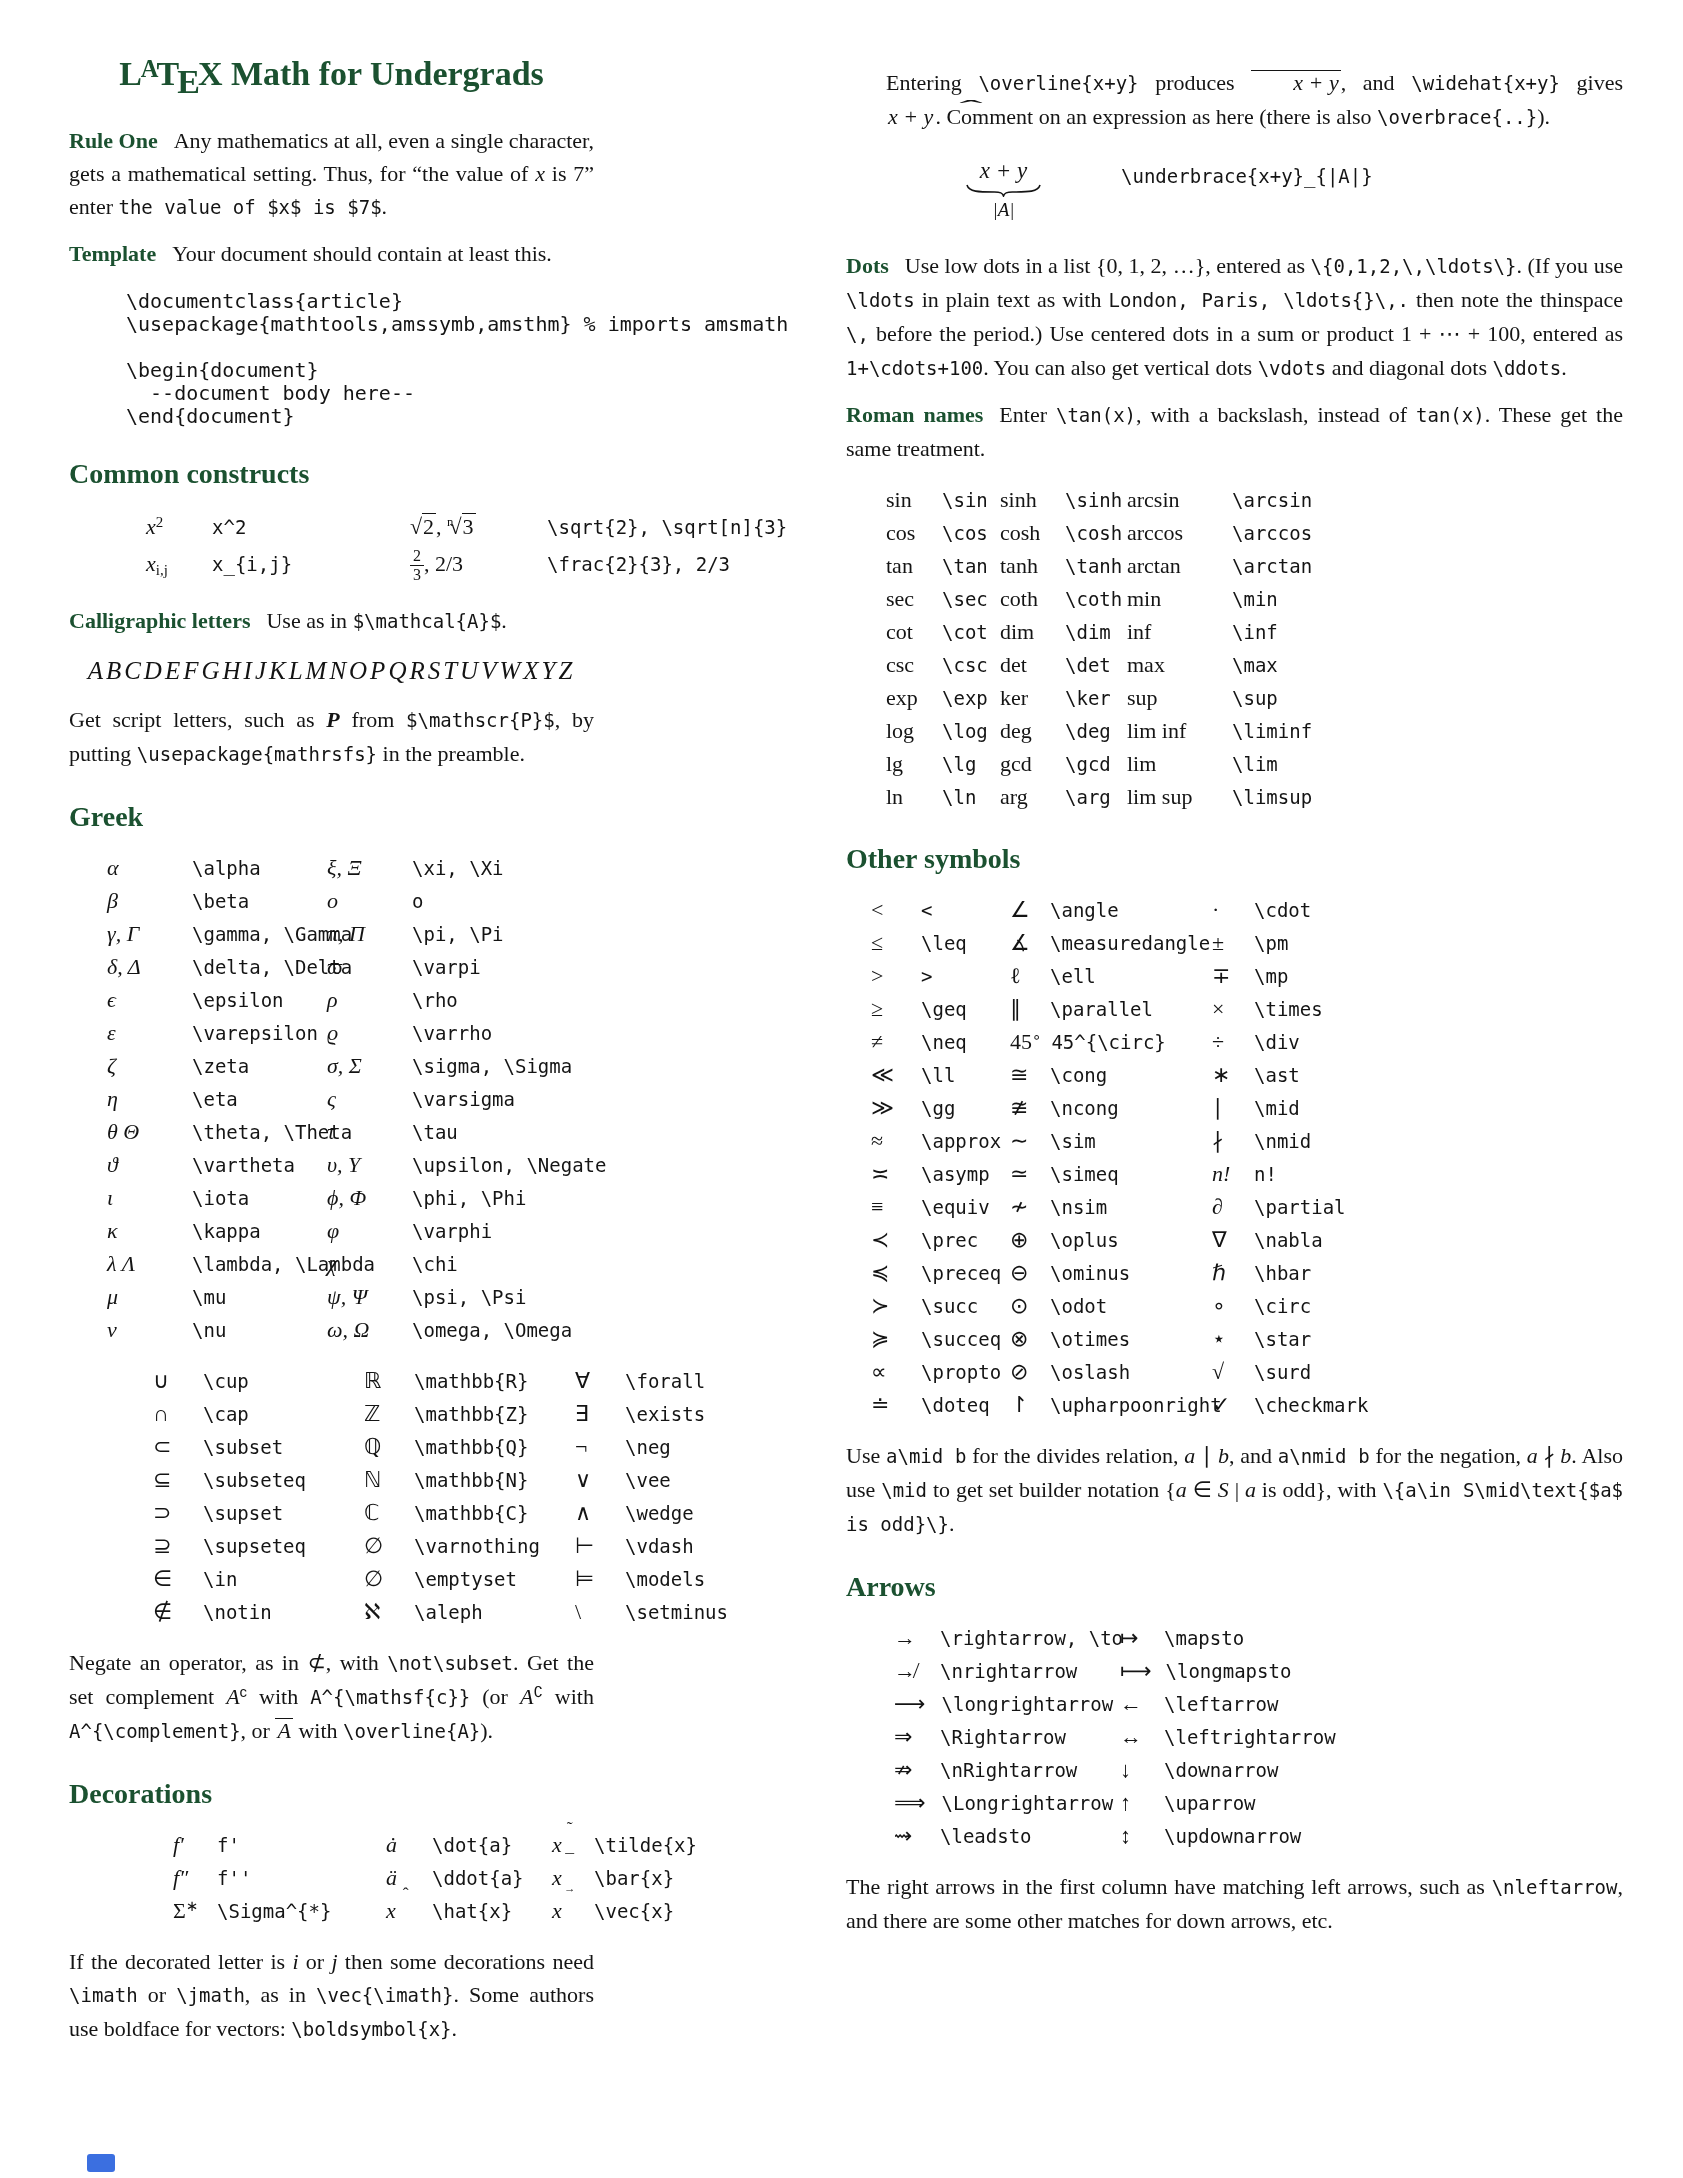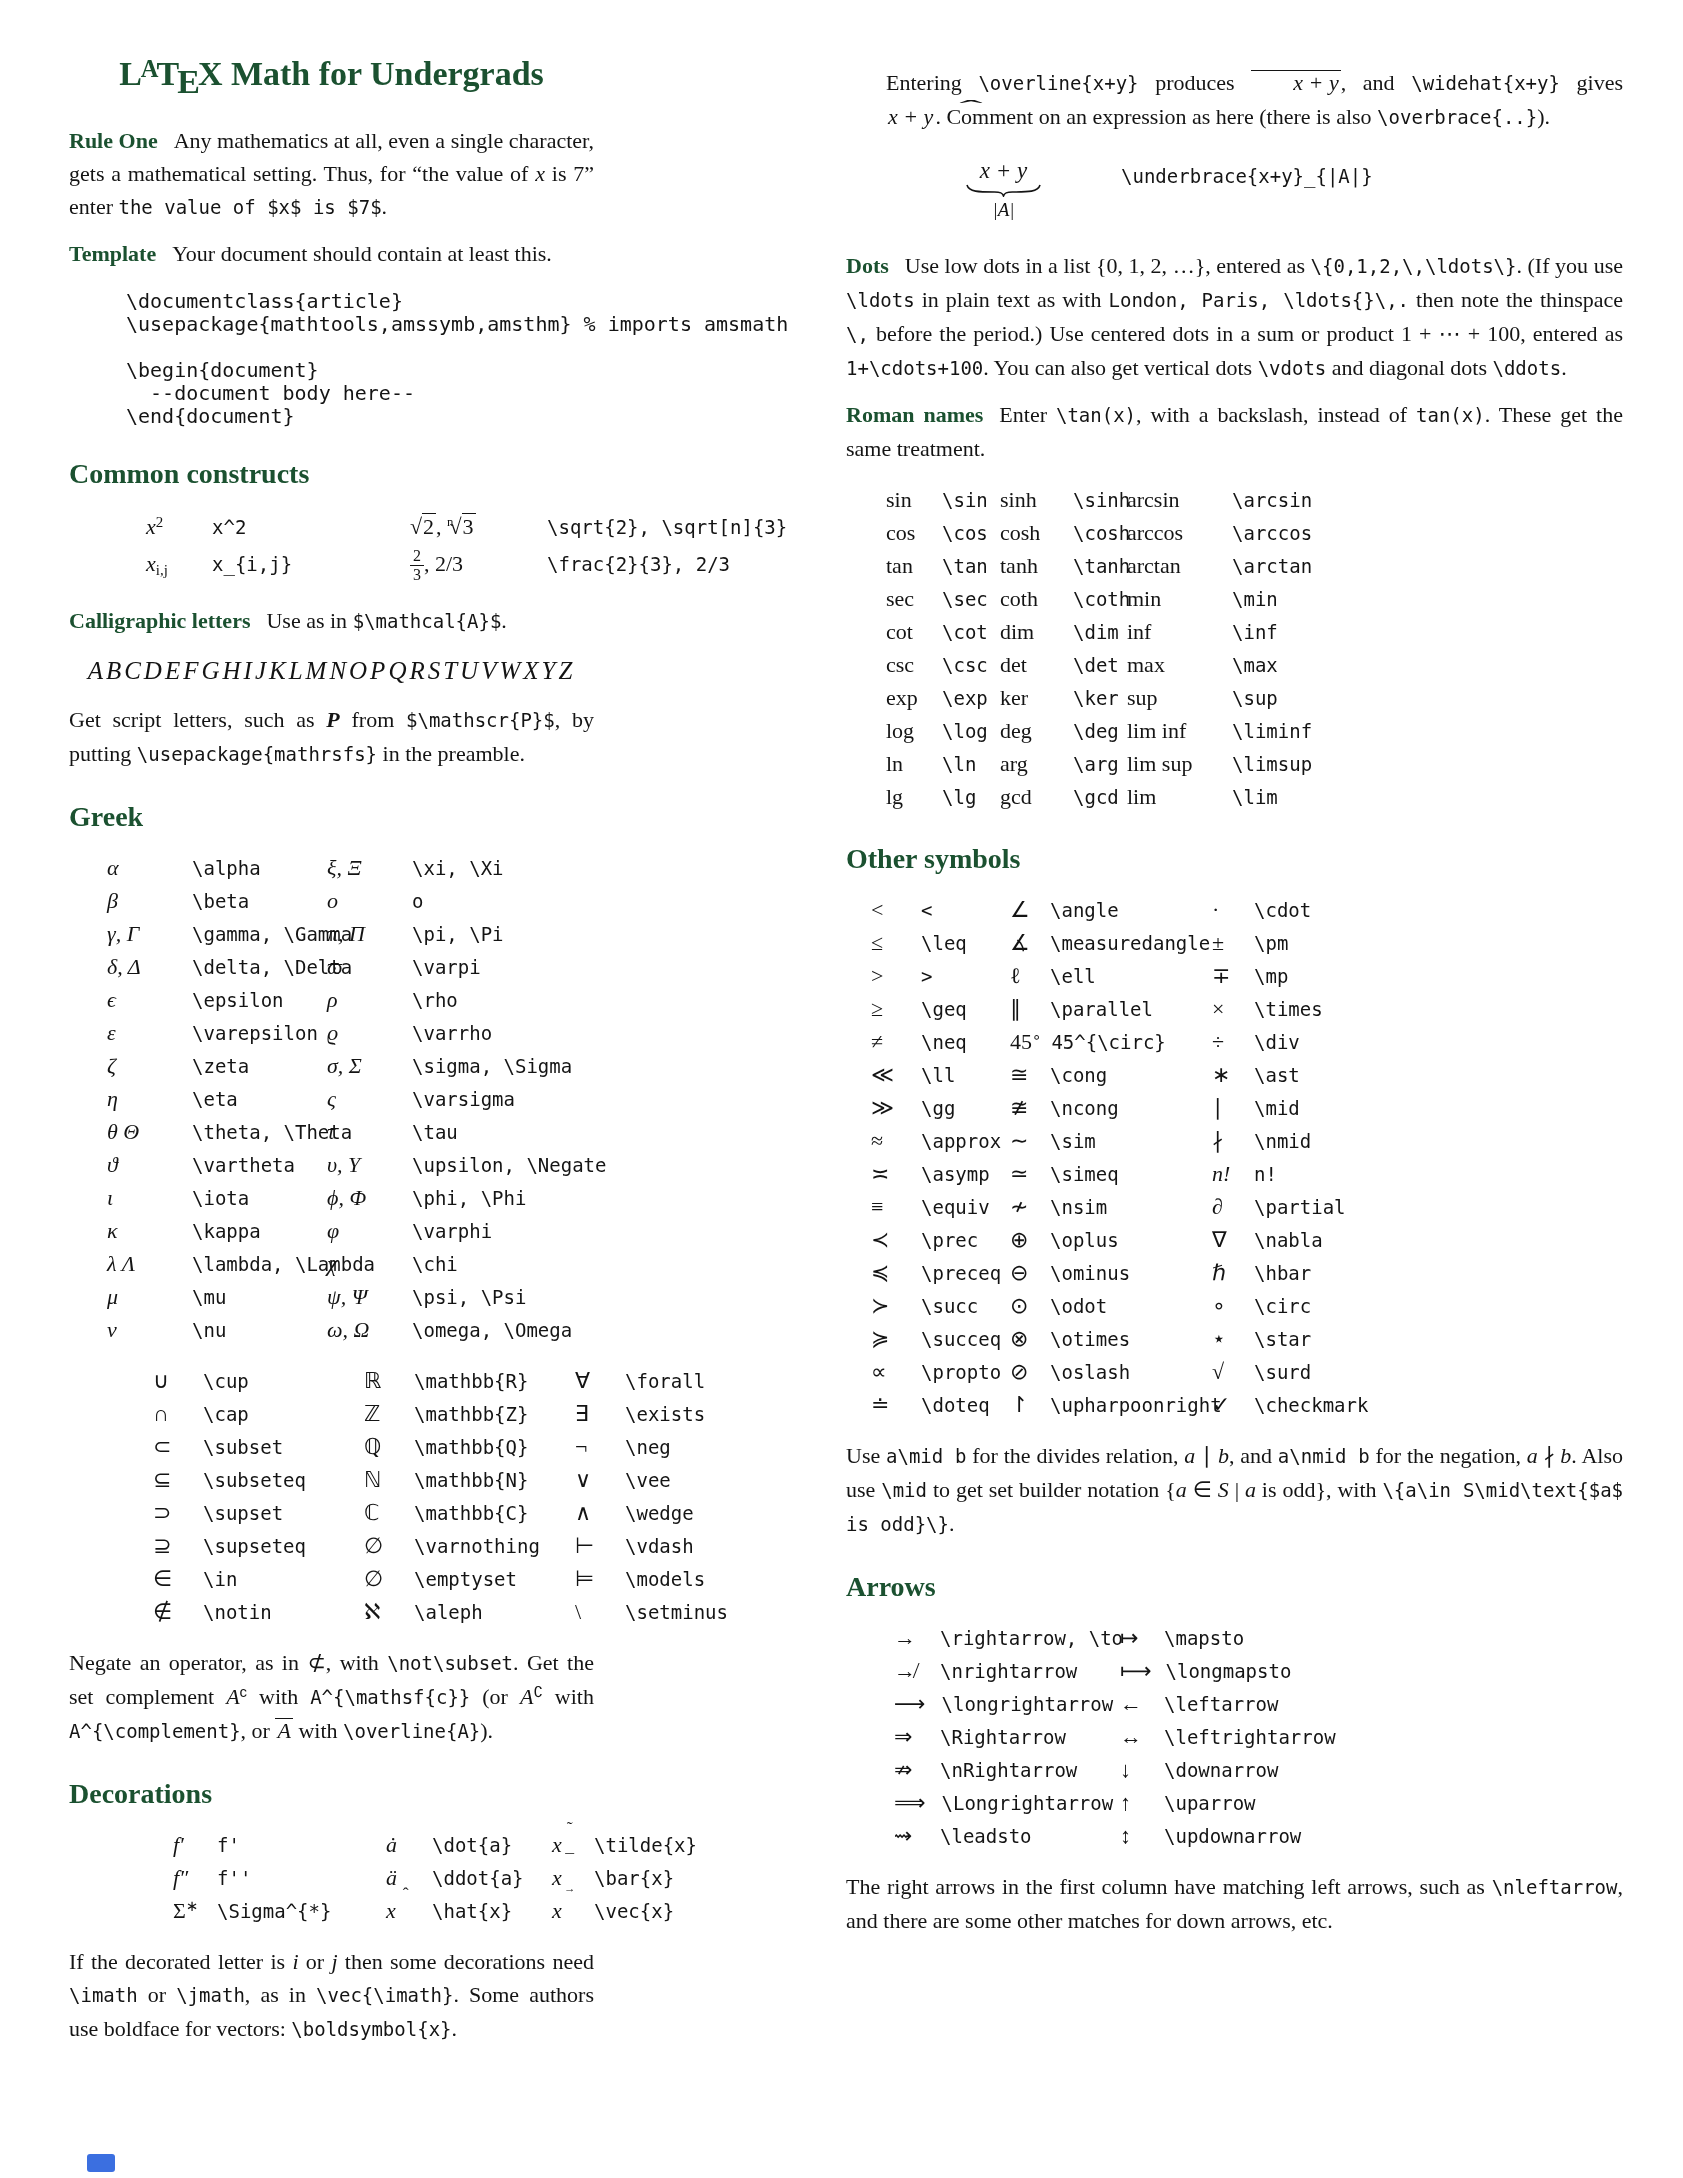--- a/index.html
+++ b/index.html
@@ -63,21 +63,21 @@
   .st-greek .pair:nth-child(1){width:220px;}
   .st-greek .sy{min-width:51px;margin-right:34px;}
 
   .st-sets .strow{padding-left:84px;}
   .st-sets .pair{width:211px;}
   .st-sets .pair:nth-child(3){width:auto;}
   .st-sets .sy{min-width:34px;margin-right:16px;}
 
   .st-roman .strow{padding-left:40px;}
   .st-roman .pair:nth-child(1){width:114px;}
-  .st-roman .pair:nth-child(2){width:127px;gap:8px;}
+  .st-roman .pair:nth-child(2){width:127px;}
   .st-roman .pair:nth-child(1) .sy{min-width:42px;margin-right:14px;}
   .st-roman .pair:nth-child(2) .sy{min-width:51px;margin-right:14px;}
   .st-roman .pair:nth-child(3) .sy{min-width:91px;margin-right:14px;}
 
   .st-other .strow{padding-left:25px;}
   .st-other .pair:nth-child(1){width:139px;}
   .st-other .pair:nth-child(2){width:202px;}
   .st-other .pair:nth-child(1) .sy{min-width:36px;margin-right:14px;}
   .st-other .pair:nth-child(2) .sy{min-width:30px;margin-right:10px;}
   .st-other .pair:nth-child(3) .sy{min-width:30px;margin-right:12px;}
@@ -571,44 +571,44 @@
             <span class="sy">deg</span>
             <span class="cd">\deg</span>
           </span>
           <span class="pair">
             <span class="sy">lim inf</span>
             <span class="cd">\liminf</span>
           </span>
         </div>
         <div class="strow">
           <span class="pair">
+            <span class="sy">lg</span>
+            <span class="cd">\lg</span>
+          </span>
+          <span class="pair">
+            <span class="sy">gcd</span>
+            <span class="cd">\gcd</span>
+          </span>
+          <span class="pair">
+            <span class="sy">lim</span>
+            <span class="cd">\lim</span>
+          </span>
+        </div>
+        <div class="strow">
+          <span class="pair">
             <span class="sy">ln</span>
             <span class="cd">\ln</span>
           </span>
           <span class="pair">
             <span class="sy">arg</span>
             <span class="cd">\arg</span>
           </span>
           <span class="pair">
             <span class="sy">lim sup</span>
             <span class="cd">\limsup</span>
-          </span>
-        </div>
-        <div class="strow">
-          <span class="pair">
-            <span class="sy">lg</span>
-            <span class="cd">\lg</span>
-          </span>
-          <span class="pair">
-            <span class="sy">gcd</span>
-            <span class="cd">\gcd</span>
-          </span>
-          <span class="pair">
-            <span class="sy">lim</span>
-            <span class="cd">\lim</span>
           </span>
         </div>
       </div>
       <h2 class="sec">Other symbols</h2>
       <div class="symtable st-other">
         <div class="strow">
           <span class="pair">
             <span class="sy">&lt;</span>
             <span class="cd">&lt;</span>
           </span>

